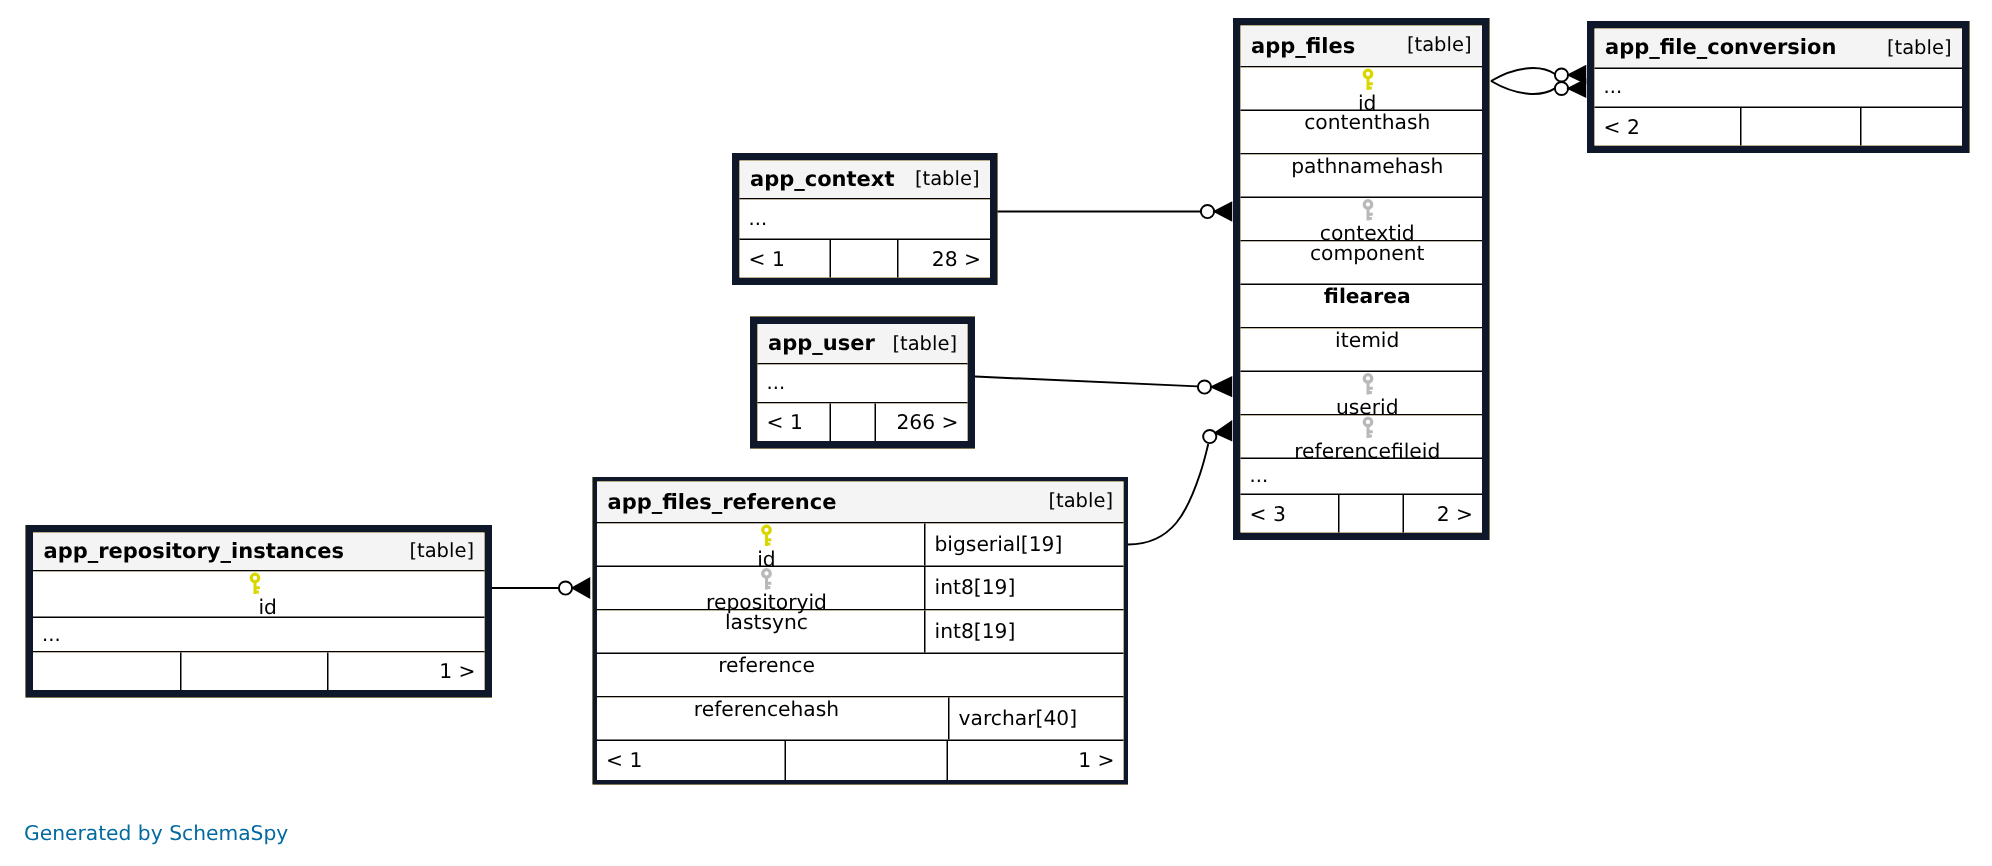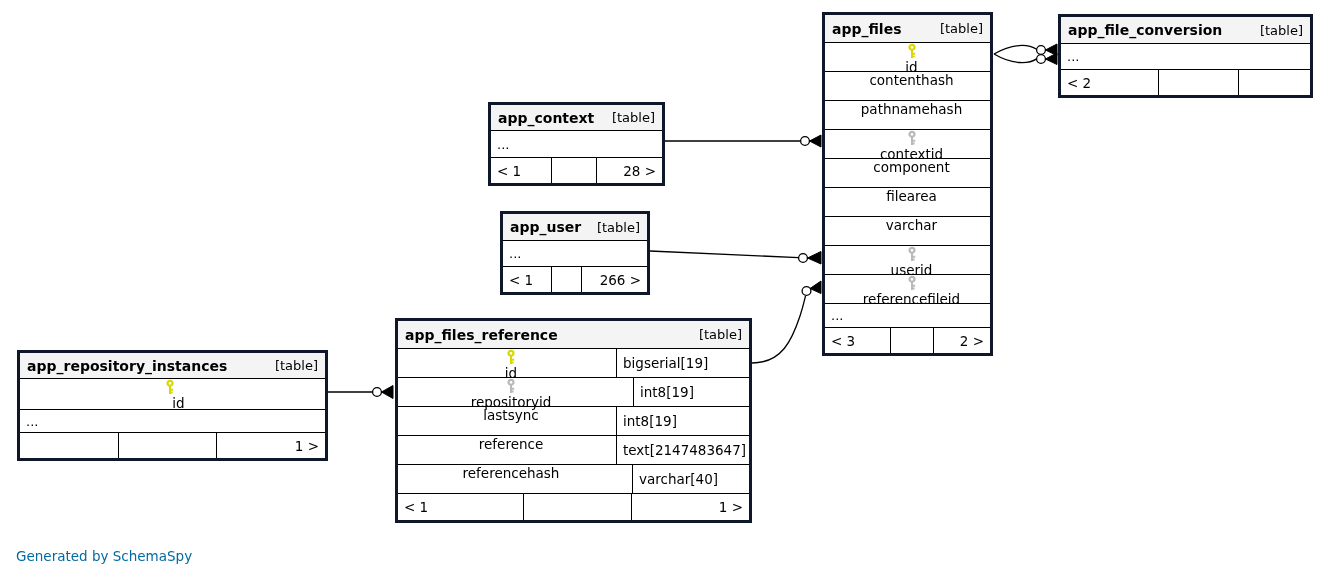--- a/index.html
+++ b/index.html
@@ -2,21 +2,21 @@
 <html><head>
 <meta charset="utf-8">
 <style>
   html,body{margin:0;padding:0;}
   body{
     width:1328px;height:577px;position:relative;background:#ffffff;
     font-family:"DejaVu Sans","Liberation Sans",sans-serif;
     color:#000;overflow:hidden;
   }
   .tbl{
-    position:absolute;background:#eab308;border:3px solid #0f172a;
+    position:absolute;background:#eab308;border:5px solid #0f172a;
     box-sizing:border-box;
   }
   .tbl.thick{border-width:3px;}
   .tbl-header{
     background:#f4f4f4;display:flex;justify-content:space-between;
     align-items:center;border-bottom:1px solid #000;box-sizing:border-box;
     padding:0 7px;
   }
   .tbl-name{font-weight:bold;font-size:14px;letter-spacing:0;}
   .tbl-badge{font-size:13px;font-weight:normal;}
@@ -95,29 +95,29 @@
           <span>contextid</span>
         </div>
       </div>
       <div class="tbl-row" style="height: 29px;">
         <div class="cell-name" style="padding-left: 8px; flex: 1 1 0%;">
           <span class="key-slot"></span>
           <span>component</span>
         </div>
       </div>
       <div class="tbl-row" style="height: 29px;">
-        <div class="cell-name" style="padding-left: 8px; flex: 1 1 0%;">
+        <div class="cell-name" style="padding-left: 8px; flex: 1 1 0%; font-weight: bold;">
           <span class="key-slot"></span>
           <span>filearea</span>
         </div>
       </div>
       <div class="tbl-row" style="height: 29px;">
         <div class="cell-name" style="padding-left: 8px; flex: 1 1 0%;">
           <span class="key-slot"></span>
-          <span>varchar</span>
+          <span>itemid</span>
         </div>
       </div>
       <div class="tbl-row" style="height: 29px;">
         <div class="cell-name" style="padding-left: 8px; flex: 1 1 0%;">
           <span class="key-slot">
             <svg width="10" height="16" viewBox="0 0 10 16">
               <circle cx="5" cy="4.3" r="2.5" fill="none" stroke="#b9b9b9" stroke-width="2.2"></circle>
               <path d="M5 6.8 V15 M5 10.8 H8.2 M5 13.6 H7.6" stroke="#b9b9b9" stroke-width="2" fill="none"></path>
             </svg>
           </span>
@@ -188,21 +188,21 @@
           <span class="key-slot">
             <svg width="10" height="16" viewBox="0 0 10 16">
               <circle cx="5" cy="4.3" r="2.5" fill="none" stroke="#d8d800" stroke-width="2.2"></circle>
               <path d="M5 6.8 V15 M5 10.8 H8.2 M5 13.6 H7.6" stroke="#d8d800" stroke-width="2" fill="none"></path>
             </svg>
           </span>
           <span>id</span>
         </div>
         <div class="cell-type">bigserial[19]</div>
       </div>
-      <div class="tbl-row" style="height: 29px; gap: 17px;">
+      <div class="tbl-row" style="height: 29px;">
         <div class="cell-name" style="padding-left: 8px; width: 218px;">
           <span class="key-slot">
             <svg width="10" height="16" viewBox="0 0 10 16">
               <circle cx="5" cy="4.3" r="2.5" fill="none" stroke="#b9b9b9" stroke-width="2.2"></circle>
               <path d="M5 6.8 V15 M5 10.8 H8.2 M5 13.6 H7.6" stroke="#b9b9b9" stroke-width="2" fill="none"></path>
             </svg>
           </span>
           <span>repositoryid</span>
         </div>
         <div class="cell-type">int8[19]</div>
@@ -212,21 +212,20 @@
           <span class="key-slot"></span>
           <span>lastsync</span>
         </div>
         <div class="cell-type">int8[19]</div>
       </div>
       <div class="tbl-row" style="height: 29px;">
         <div class="cell-name" style="padding-left: 8px; width: 218px;">
           <span class="key-slot"></span>
           <span>reference</span>
         </div>
-        <div class="cell-type">text[2147483647]</div>
       </div>
       <div class="tbl-row" style="height: 29px; gap: 16px;">
         <div class="cell-name" style="padding-left: 8px; width: 218px;">
           <span class="key-slot"></span>
           <span>referencehash</span>
         </div>
         <div class="cell-type">varchar[40]</div>
       </div>
       <div class="tbl-footer" style="height: 26px;">
         <div class="fcell left" style="width: 125px;">&lt; 1</div>

